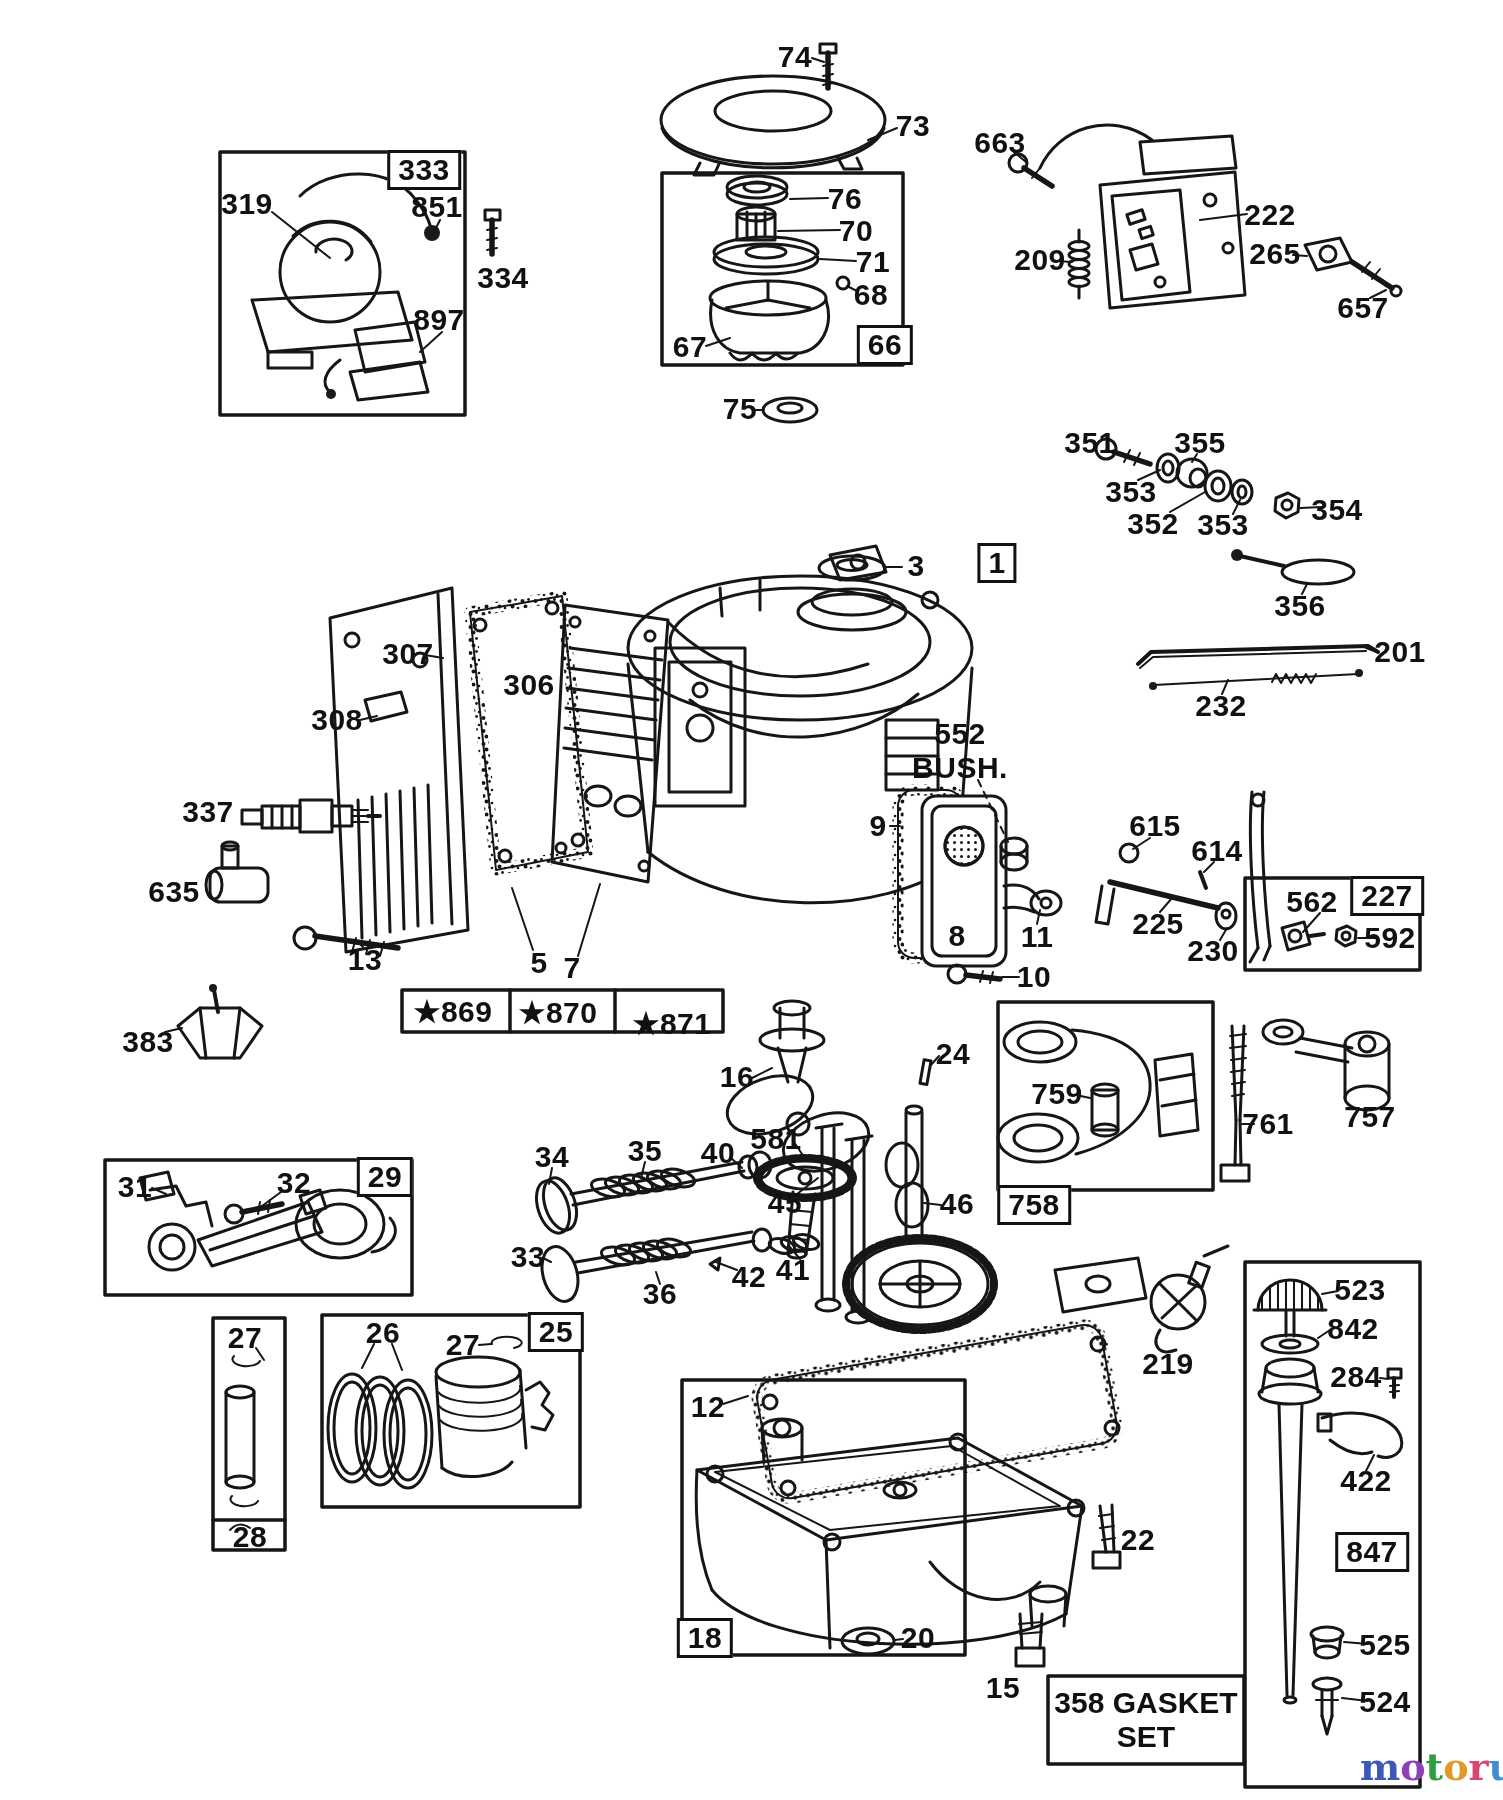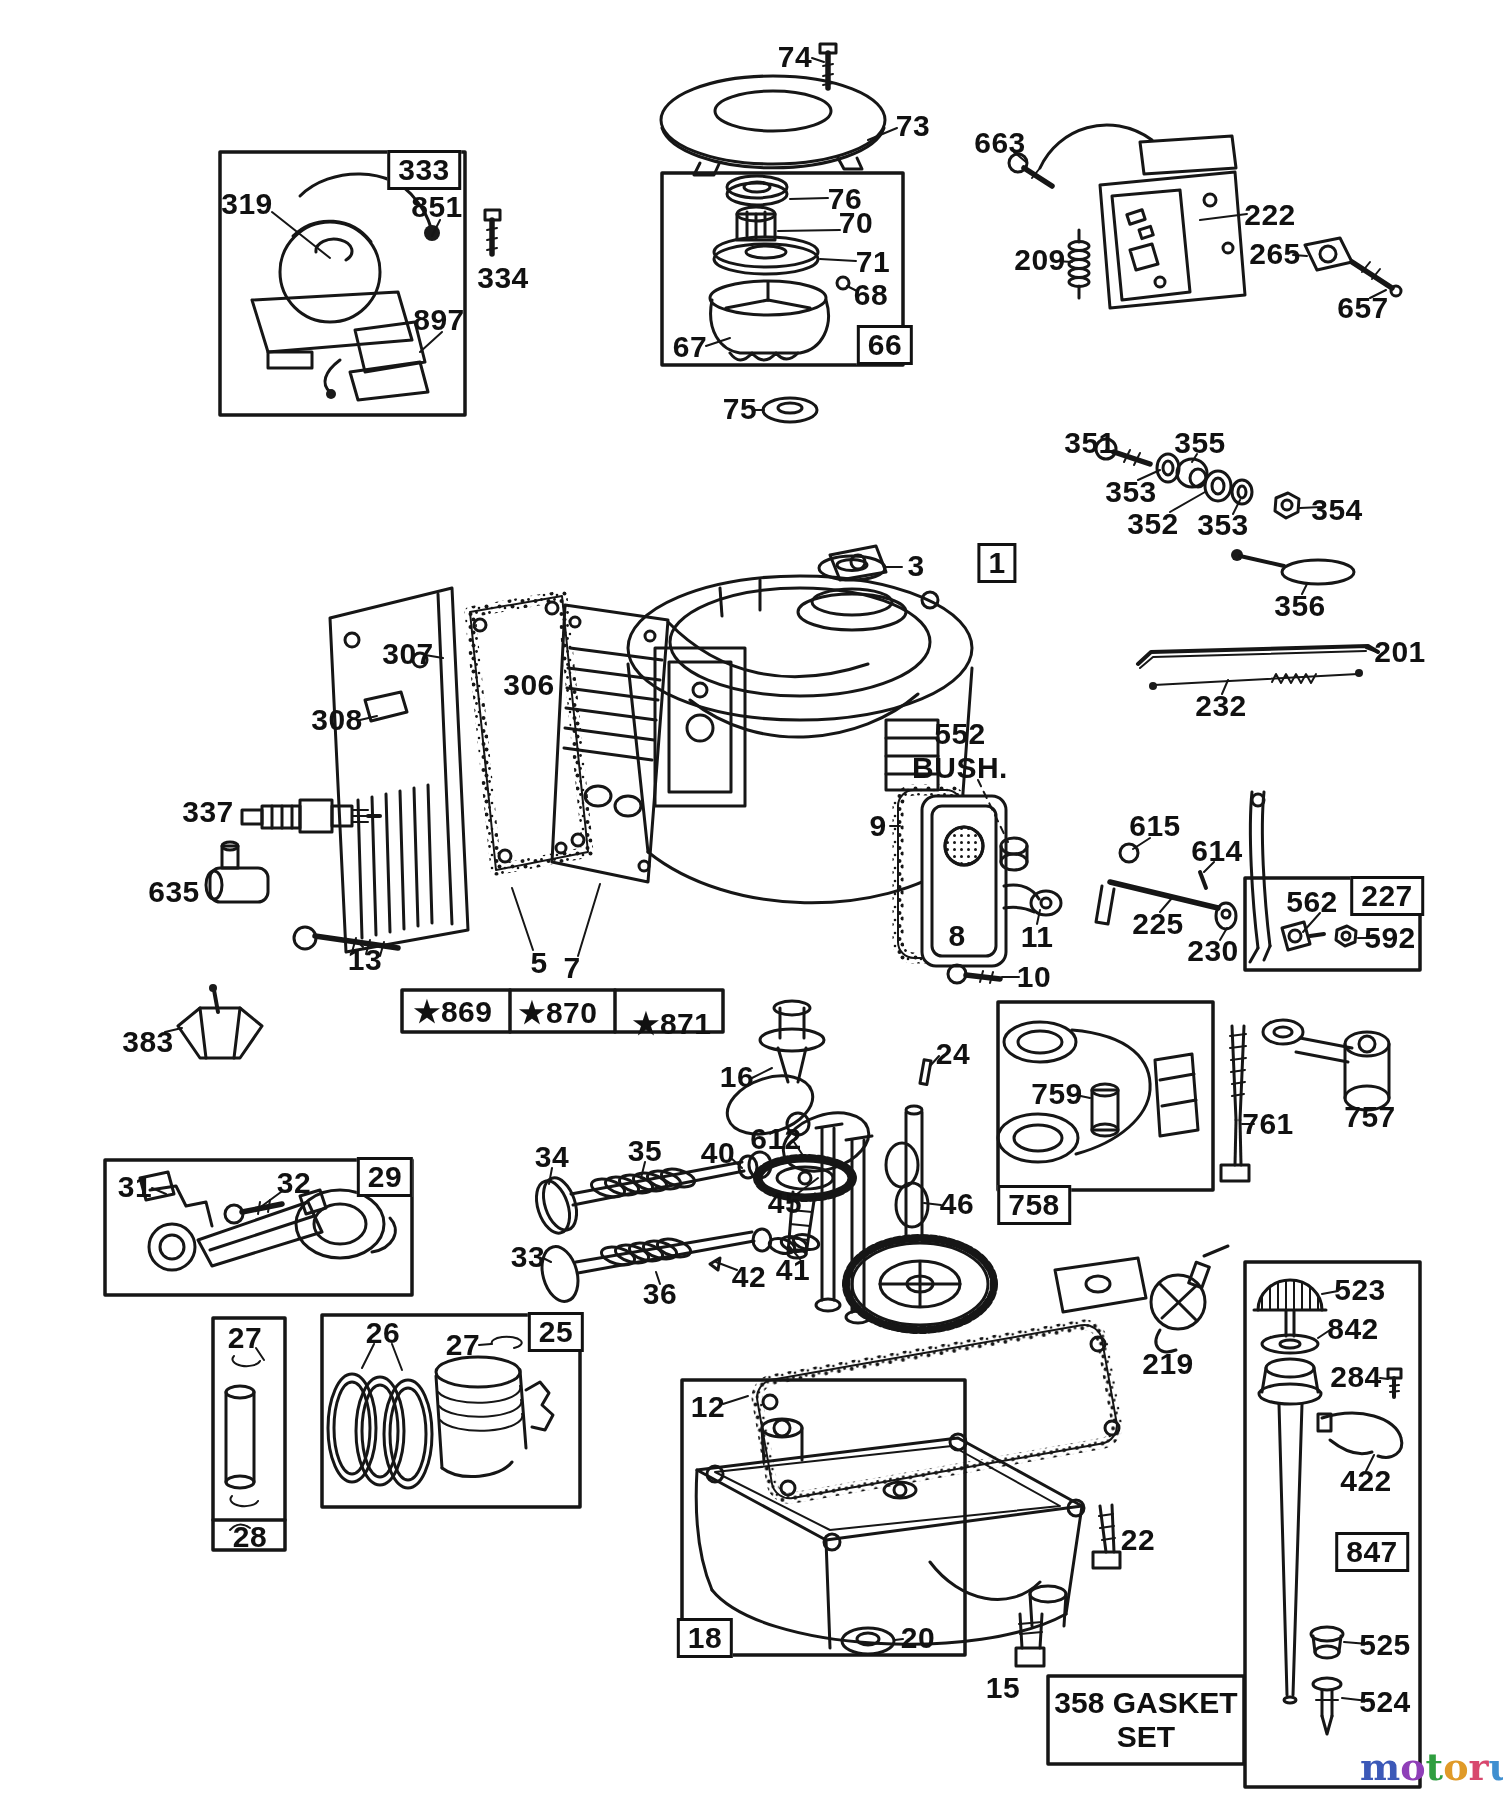--- a/index.html
+++ b/index.html
@@ -593,21 +593,21 @@
 
 <div id="labels">
       <div class="plabel boxed" style="left: 424px; top: 170px;">333</div>
       <div class="plabel" style="left: 247px; top: 204px;">319</div>
       <div class="plabel" style="left: 437px; top: 207px;">851</div>
       <div class="plabel" style="left: 439px; top: 320px;">897</div>
       <div class="plabel" style="left: 503px; top: 278px;">334</div>
       <div class="plabel" style="left: 795px; top: 57px;">74</div>
       <div class="plabel" style="left: 913px; top: 126px;">73</div>
       <div class="plabel" style="left: 845px; top: 199px;">76</div>
-      <div class="plabel" style="left: 856px; top: 223px;">70</div>
+      <div class="plabel" style="left: 856px; top: 231px;">70</div>
       <div class="plabel" style="left: 873px; top: 262px;">71</div>
       <div class="plabel" style="left: 871px; top: 295px;">68</div>
       <div class="plabel" style="left: 690px; top: 347px;">67</div>
       <div class="plabel boxed" style="left: 885px; top: 345px;">66</div>
       <div class="plabel" style="left: 740px; top: 409px;">75</div>
       <div class="plabel" style="left: 1000px; top: 143px;">663</div>
       <div class="plabel" style="left: 1270px; top: 215px;">222</div>
       <div class="plabel" style="left: 1040px; top: 260px;">209</div>
       <div class="plabel" style="left: 1275px; top: 254px;">265</div>
       <div class="plabel" style="left: 1363px; top: 308px;">657</div>
@@ -641,21 +641,21 @@
       <div class="plabel" style="left: 1158px; top: 924px;">225</div>
       <div class="plabel" style="left: 1213px; top: 951px;">230</div>
       <div class="plabel" style="left: 1312px; top: 902px;">562</div>
       <div class="plabel boxed" style="left: 1387px; top: 896px;">227</div>
       <div class="plabel" style="left: 1390px; top: 938px;">592</div>
       <div class="plabel" style="left: 148px; top: 1042px;">383</div>
       <div class="plabel" style="left: 453px; top: 1012px;">★869</div>
       <div class="plabel" style="left: 558px; top: 1013px;">★870</div>
       <div class="plabel" style="left: 672px; top: 1014px; margin-top: 10px;">★871</div>
       <div class="plabel" style="left: 737px; top: 1077px;">16</div>
-      <div class="plabel" style="left: 776px; top: 1139px;">612</div>
+      <div class="plabel" style="left: 776px; top: 1139px;">581</div>
       <div class="plabel" style="left: 953px; top: 1054px;">24</div>
       <div class="plabel" style="left: 1057px; top: 1094px;">759</div>
       <div class="plabel boxed" style="left: 1034px; top: 1205px;">758</div>
       <div class="plabel" style="left: 1268px; top: 1124px;">761</div>
       <div class="plabel" style="left: 1370px; top: 1117px;">757</div>
       <div class="plabel" style="left: 552px; top: 1157px;">34</div>
       <div class="plabel" style="left: 645px; top: 1151px;">35</div>
       <div class="plabel" style="left: 718px; top: 1153px;">40</div>
       <div class="plabel" style="left: 785px; top: 1203px;">45</div>
       <div class="plabel" style="left: 528px; top: 1257px; text-align: center;">33</div>

